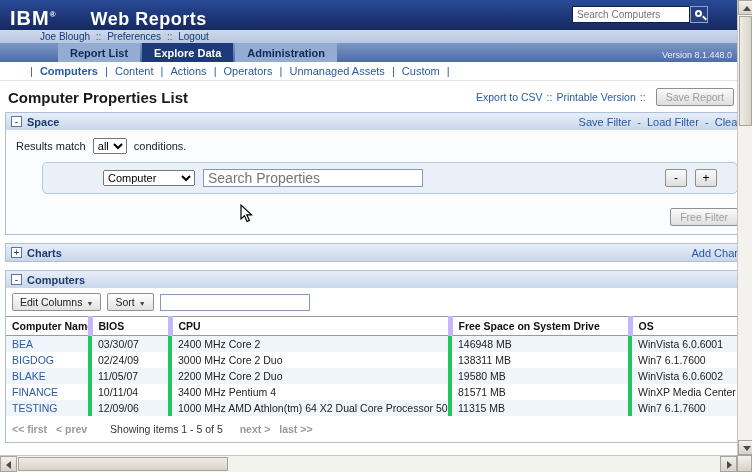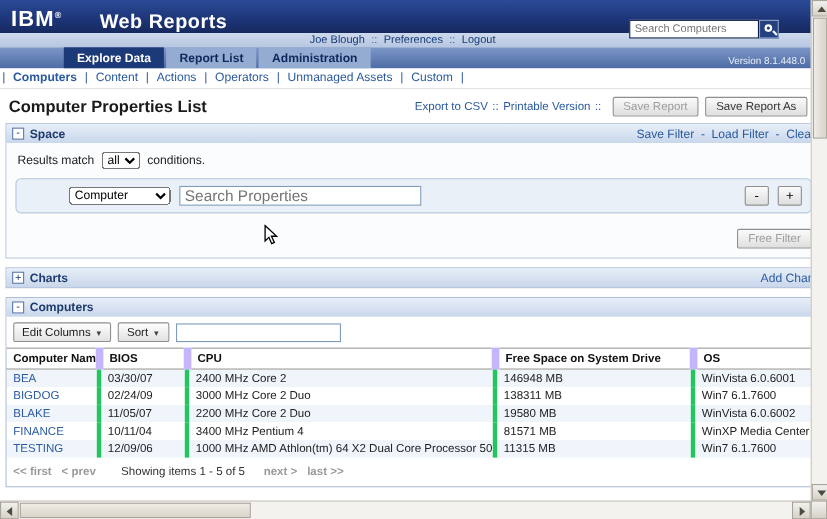--- a/index.html
+++ b/index.html
@@ -9,43 +9,43 @@
     font-size:11px; color:#222; background:#fff; position:relative;
   }
   a { text-decoration:none; }
 
   
   .banner { height:30px; background:linear-gradient(180deg,#2a4a96 0%,#1d3577 60%,#16295e 100%);
             display:flex; align-items:flex-end; position:relative; }
   .brand { color:#fff; font-weight:bold; font-size:20px; letter-spacing:1px; margin-left:10px; }
   .brand sup { font-size:8px; }
   .app-title { color:#fff; font-weight:bold; font-size:18px; margin-left:34px; letter-spacing:.5px; }
-  .banner-search { position:absolute; right:44px; top:18px; display:flex; }
+  .banner-search { position:absolute; right:44px; top:6px; display:flex; }
   .banner-search input { width:118px; height:17px; border:1px solid #0d1f48; font-size:10px; padding:1px 4px; }
   .search-btn { width:18px; height:17px; background:#24407f; border:1px solid #8ea4cc; cursor:pointer; position:relative; }
   .mag { position:absolute; left:4px; top:3px; width:7px; height:7px; border:2px solid #fff; border-radius:50%; }
   .mag-handle { position:absolute; left:11px; top:10px; width:5px; height:2px; background:#fff; transform:rotate(45deg); }
 
   
-  .user-strip { height:13px; background:linear-gradient(180deg,#cdd9ec,#b7c7e1); text-align:center;
-                padding-right:20px; font-size:10px; color:#163a75; line-height:13px; }
+  .user-strip { height:13px; background:linear-gradient(180deg,#cdd9ec,#b7c7e1); text-align:left;
+                padding-right:20px; font-size:10px; color:#163a75; line-height:13px;padding-left:40px; }
   .user-strip a { color:#163a75; }
   .user-strip .sep { margin:0 3px; color:#3c5a8c; }
 
   
   .tabbar { height:19px; background:linear-gradient(180deg,#7document990c4 0,#56,#0 100%); background:linear-gradient(180deg,#7d97c6,#4e6ca6);
             display:flex; align-items:stretch; position:relative; }
   .tabbar .spacer { width:58px; }
   .tab { padding:2px 12px 0; font-weight:bold; color:#0e2a5c; background:#94abd2;
          margin-right:2px; line-height:17px; cursor:pointer; }
   .tab.active { background:#1c3a78; color:#fff; }
   .version { position:absolute; right:20px; bottom:2px; font-size:9px; color:#e8eef8; }
 
   
-  .subnav { height:19px; background:#fff; border-bottom:1px solid #e4e4e4; line-height:19px; }
+  .subnav { height:19px; background:#fff; border-bottom:1px solid #e4e4e4; line-height:19px; padding-left:28px; }
   .subnav a { color:#2b5aa0; margin:0 2px; }
   .subnav a.current { font-weight:bold; }
   .subnav .pipe { color:#2b5aa0; margin:0 2px; }
 
   
   .title-row { display:flex; align-items:center; padding:7px 8px 6px 8px; }
   .page-title { font-size:15px; font-weight:bold; color:#1a1a1a; flex:0 0 auto; }
   .title-right { margin-left:auto; display:flex; align-items:center; padding-right:10px; }
   .title-right a { color:#2b5aa0; font-size:10.5px; }
   .title-right .sep { color:#2b5aa0; margin:0 4px; font-size:10.5px; }
@@ -63,42 +63,42 @@
   .toggle-box { width:11px; height:11px; background:#fff; border:1px solid #5a77a8; color:#1f3b6e;
                 font-size:10px; line-height:9px; text-align:center; cursor:pointer; }
   .panel-links { margin-left:auto; white-space:nowrap; }
   .panel-links a { color:#2b5aa0; }
   .panel-links .dash { color:#2b5aa0; margin:0 3px; }
 
   .filter-body { background:#fbfcfe; padding:6px 8px 8px 8px; }
   .results-row { margin:2px 0 8px 2px; color:#222; }
   .results-row select { font-size:11px; margin:0 4px; }
   .condition-box { background:#e9f0f8; border:1px solid #b8c8de; border-radius:5px;
-                   padding:6px 8px; display:flex; align-items:center; }
+                   padding:6px 20px; display:flex; align-items:center;margin-left:28px; }
   .condition-box select { font-size:11px; width:92px; margin-left:40px; }
   .condition-box input { width:220px; height:18px; border:1px solid #7f9db9; font-size:14px;
                          padding:1px 4px; margin-left:8px; }
   .cond-btns { margin-left:auto; }
   .sq-btn { width:22px; height:18px; font-size:12px; line-height:12px; background:linear-gradient(180deg,#fbfbfb,#dedede);
             border:1px solid #8f8f8f; border-radius:2px; margin-left:5px; cursor:pointer; }
   .apply-row { text-align:right; margin-top:14px; }
 
   .charts-panel .panel-header { height:17px; }
 
   
   .comp-toolbar { padding:5px 6px; display:flex; align-items:center; background:#fff; }
   .tool-btn { font-size:10.5px; background:linear-gradient(180deg,#fdfdfd,#e2e2e2); border:1px solid #8f8f8f;
               border-radius:2px; padding:2px 7px; margin-right:6px; cursor:pointer; color:#222; }
   .tool-btn .arrow { font-size:7px; margin-left:4px; color:#444; }
   .comp-toolbar input { width:150px; height:17px; border:1px solid #7f9db9; font-size:10.5px; padding:1px 4px; }
 
   table.grid { border-collapse:collapse; table-layout:fixed; width:754px; font-size:10.5px; }
   table.grid th { text-align:left; font-weight:bold; color:#111; background:#fff;
                   border-top:1px solid #9a9a9a; border-bottom:1px solid #9a9a9a;
-                  padding:3px 6px; border-left:7px solid #c4b5fd; cursor:pointer;
+                  padding:3px 6px; border-left:5px solid #c4b5fd; cursor:pointer;
                   white-space:nowrap; overflow:hidden; }
   table.grid th:first-child, table.grid td:first-child { border-left:none; }
   table.grid td { padding:2px 6px; border-left:4px solid #22c55e; white-space:nowrap; overflow:hidden; color:#222; }
   table.grid tbody tr:nth-child(odd) { background:#f0f5fb; }
   table.grid tbody tr:nth-child(even) { background:#ffffff; }
   table.grid td.namecell a { color:#2b5aa0; }
 
   .pagination { padding:7px 6px; font-size:10.5px; color:#999; }
   .pagination .pg { color:#999; margin-right:6px; cursor:default;font-weight:bold; }
   .pagination .showing { color:#333; margin:0 14px; }
@@ -145,22 +145,22 @@
 <div class="user-strip">
   <span>Joe Blough</span>
   <span class="sep">::</span>
   <a href="#">Preferences</a>
   <span class="sep">::</span>
   <a href="#">Logout</a>
 </div>
 
 <div class="tabbar">
   <span class="spacer"></span>
+  <span class="tab">Report List</span>
   <span class="tab active">Explore Data</span>
-  <span class="tab">Report List</span>
   <span class="tab">Administration</span>
   <span class="version">Version 8.1.448.0</span>
 </div>
 
 <div class="subnav">
   <span class="pipe">|</span>
   <a href="#" class="current">Computers</a>
   <span class="pipe">|</span>
   <a href="#">Content</a>
   <span class="pipe">|</span>
@@ -175,21 +175,20 @@
 </div>
 
 <div class="title-row">
   <span class="page-title">Computer Properties List</span>
   <span class="title-right">
     <a href="#">Export to CSV</a>
     <span class="sep">::</span>
     <a href="#">Printable Version</a>
     <span class="sep">::</span>
     <button class="btn disabled">Save Report</button>
-    <button class="btn">Save Report As</button>
   </span>
 </div>
 
 <div class="panel">
   <div class="panel-header">
     <span class="toggle-box">-</span>
     <span class="panel-title">Space</span>
     <span class="panel-links">
       <a href="#">Save Filter</a>
       <span class="dash">-</span>

